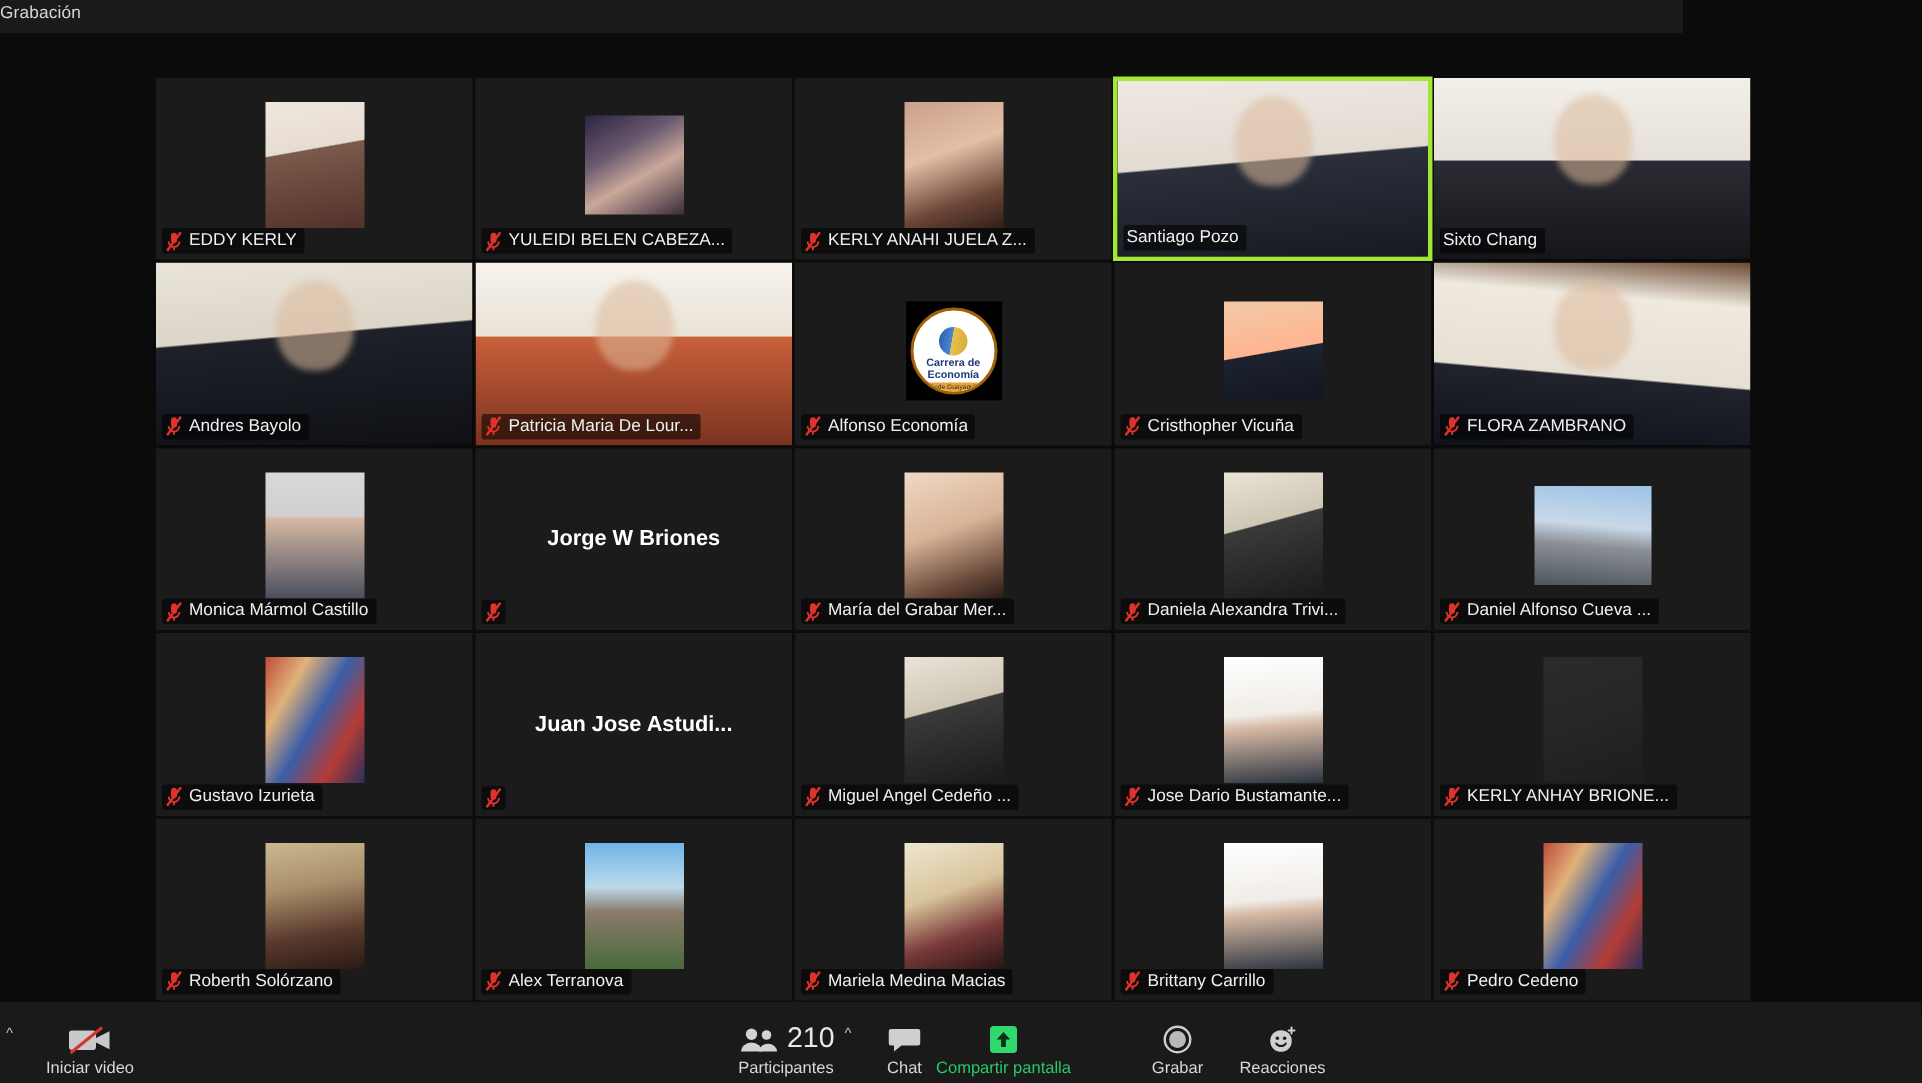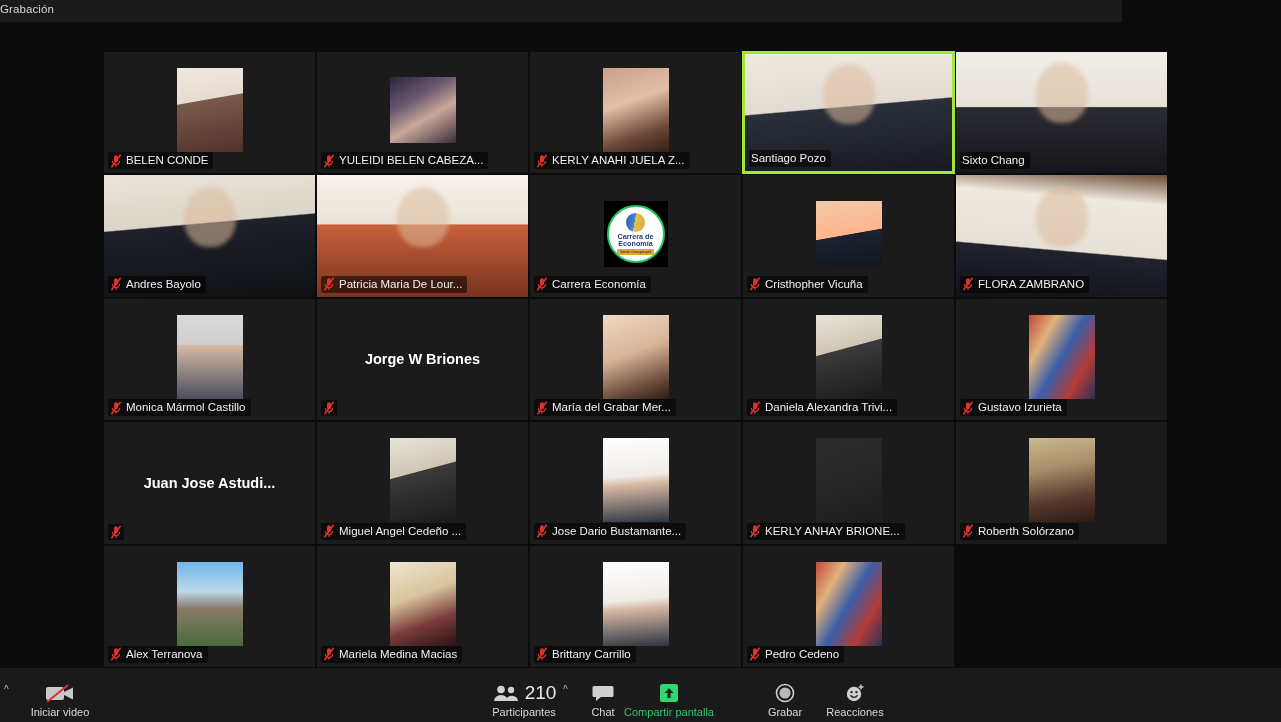--- a/index.html
+++ b/index.html
@@ -136,22 +136,22 @@
     filter: blur(2px);
   }
   .logo-wrap {
     position: absolute; left: 50%; top: 48%;
     transform: translate(-50%,-50%);
     width: 64px; height: 66px; background: #000;
     display: flex; align-items: center; justify-content: center;
   }
   .logo-circ {
     width: 58px; height: 58px; border-radius: 50%;
-    background: #fff; border: 2px solid #22c55e;
-    display: flex; flex-direction: column; align-items: center; justify-content: center;
+    background: #fff; border: 2px solid #a16207;
+    display: flex; flex-direction: column; align-items: center; justify-content: flex-end;
     overflow: hidden;
   }
   .logo-globe {
     width: 19px; height: 19px; border-radius: 50%;
     background: linear-gradient(100deg,#2a5aa8 0%,#4a86d8 45%,#e6c24a 46%,#d8a83a 100%);
     margin-bottom: 1px;
   }
   .logo-t1 { font-size: 7.2px; font-weight: bold; color: #1f3b7a; line-height: 7.6px; }
   .logo-t2 { font-size: 4.4px; color: #3a3a3a; line-height: 6px; margin-top: 1px;
              background:#e8a33a; padding:0 3px; border-radius:1px; color:#2a2a2a;}
@@ -168,21 +168,21 @@
   <div class="gallery" id="gallery">
       <div class="tile">
         <div class="avatar g1"></div>
         <div class="plate">
           <svg class="mic" width="12" height="14" viewBox="0 0 12 14">
             <rect x="4" y="1.2" width="4" height="7" rx="2" fill="#e0322b"></rect>
             <path d="M2.4 7 a3.6 3.6 0 0 0 7.2 0" fill="none" stroke="#e0322b" stroke-width="1.3"></path>
             <line x1="6" y1="10.6" x2="6" y2="12.8" stroke="#e0322b" stroke-width="1.3"></line>
             <line x1="1.4" y1="13.2" x2="10.6" y2="0.8" stroke="#e0322b" stroke-width="1.6"></line>
           </svg>
-          <span class="nm">BELEN CONDE</span>
+          <span class="nm">EDDY KERLY</span>
         </div>
       </div>
       <div class="tile">
         <div class="avatar sq g2"></div>
         <div class="plate">
           <svg class="mic" width="12" height="14" viewBox="0 0 12 14">
             <rect x="4" y="1.2" width="4" height="7" rx="2" fill="#e0322b"></rect>
             <path d="M2.4 7 a3.6 3.6 0 0 0 7.2 0" fill="none" stroke="#e0322b" stroke-width="1.3"></path>
             <line x1="6" y1="10.6" x2="6" y2="12.8" stroke="#e0322b" stroke-width="1.3"></line>
             <line x1="1.4" y1="13.2" x2="10.6" y2="0.8" stroke="#e0322b" stroke-width="1.6"></line>
@@ -255,21 +255,21 @@
             <div class="logo-t2">Sede Guayaquil</div>
           </div>
         </div>
         <div class="plate">
           <svg class="mic" width="12" height="14" viewBox="0 0 12 14">
             <rect x="4" y="1.2" width="4" height="7" rx="2" fill="#e0322b"></rect>
             <path d="M2.4 7 a3.6 3.6 0 0 0 7.2 0" fill="none" stroke="#e0322b" stroke-width="1.3"></path>
             <line x1="6" y1="10.6" x2="6" y2="12.8" stroke="#e0322b" stroke-width="1.3"></line>
             <line x1="1.4" y1="13.2" x2="10.6" y2="0.8" stroke="#e0322b" stroke-width="1.6"></line>
           </svg>
-          <span class="nm">Carrera Economía</span>
+          <span class="nm">Alfonso Economía</span>
         </div>
       </div>
       <div class="tile">
         <div class="avatar sq g4"></div>
         <div class="plate">
           <svg class="mic" width="12" height="14" viewBox="0 0 12 14">
             <rect x="4" y="1.2" width="4" height="7" rx="2" fill="#e0322b"></rect>
             <path d="M2.4 7 a3.6 3.6 0 0 0 7.2 0" fill="none" stroke="#e0322b" stroke-width="1.3"></path>
             <line x1="6" y1="10.6" x2="6" y2="12.8" stroke="#e0322b" stroke-width="1.3"></line>
             <line x1="1.4" y1="13.2" x2="10.6" y2="0.8" stroke="#e0322b" stroke-width="1.6"></line>
@@ -329,20 +329,32 @@
       <div class="tile">
         <div class="avatar g7"></div>
         <div class="plate">
           <svg class="mic" width="12" height="14" viewBox="0 0 12 14">
             <rect x="4" y="1.2" width="4" height="7" rx="2" fill="#e0322b"></rect>
             <path d="M2.4 7 a3.6 3.6 0 0 0 7.2 0" fill="none" stroke="#e0322b" stroke-width="1.3"></path>
             <line x1="6" y1="10.6" x2="6" y2="12.8" stroke="#e0322b" stroke-width="1.3"></line>
             <line x1="1.4" y1="13.2" x2="10.6" y2="0.8" stroke="#e0322b" stroke-width="1.6"></line>
           </svg>
           <span class="nm">Daniela Alexandra Trivi...</span>
+        </div>
+      </div>
+      <div class="tile">
+        <div class="avatar wide g8"></div>
+        <div class="plate">
+          <svg class="mic" width="12" height="14" viewBox="0 0 12 14">
+            <rect x="4" y="1.2" width="4" height="7" rx="2" fill="#e0322b"></rect>
+            <path d="M2.4 7 a3.6 3.6 0 0 0 7.2 0" fill="none" stroke="#e0322b" stroke-width="1.3"></path>
+            <line x1="6" y1="10.6" x2="6" y2="12.8" stroke="#e0322b" stroke-width="1.3"></line>
+            <line x1="1.4" y1="13.2" x2="10.6" y2="0.8" stroke="#e0322b" stroke-width="1.6"></line>
+          </svg>
+          <span class="nm">Daniel Alfonso Cueva ...</span>
         </div>
       </div>
       <div class="tile">
         <div class="avatar g12"></div>
         <div class="plate">
           <svg class="mic" width="12" height="14" viewBox="0 0 12 14">
             <rect x="4" y="1.2" width="4" height="7" rx="2" fill="#e0322b"></rect>
             <path d="M2.4 7 a3.6 3.6 0 0 0 7.2 0" fill="none" stroke="#e0322b" stroke-width="1.3"></path>
             <line x1="6" y1="10.6" x2="6" y2="12.8" stroke="#e0322b" stroke-width="1.3"></line>
             <line x1="1.4" y1="13.2" x2="10.6" y2="0.8" stroke="#e0322b" stroke-width="1.6"></line>

